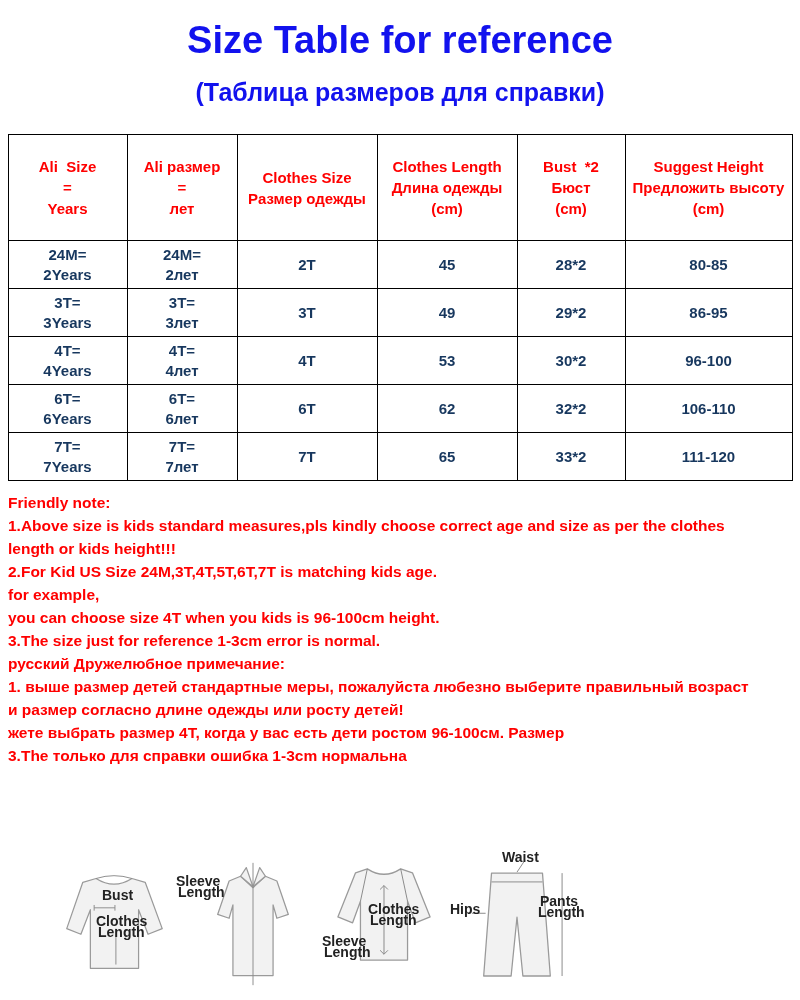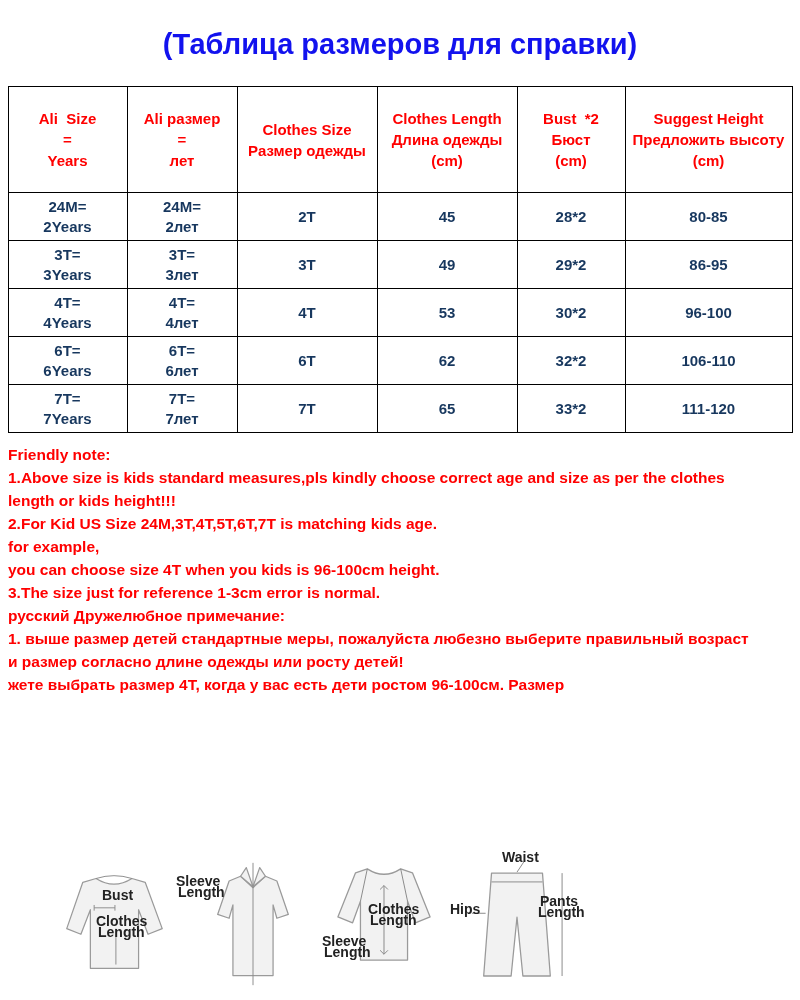--- a/index.html
+++ b/index.html
@@ -2,21 +2,21 @@
 <html><head>
 <meta charset="utf-8">
 <style>
   * { box-sizing: border-box; margin: 0; padding: 0; }
   html, body { background: #ffffff; }
   body { font-family: "Liberation Sans", sans-serif; }
   .page { position: relative; width: 800px; height: 1000px; background: #ffffff; overflow: hidden; }
 
   .title-block { text-align: center; padding-top: 16px; }
   .title-en { color: #1212ee; font-weight: bold; font-size: 38px; line-height: 48px; }
-  .title-ru { color: #1212ee; font-weight: bold; font-size: 29px; line-height: 56px; }
+  .title-ru { color: #1212ee; font-weight: bold; font-size: 25px; line-height: 56px; }
 
   table.size-table { border-collapse: collapse; table-layout: fixed; width: 784px; margin: 14px auto 0 auto; }
   .size-table th, .size-table td { border: 1px solid #000; text-align: center; vertical-align: middle; padding: 0 2px; }
   .size-table thead tr { height: 106px; padding-left: 9px; }
   .size-table tbody tr { height: 48px; }
   .size-table th { color: #ff0000; font-size: 15px; font-weight: bold; }
   .size-table th .hl { white-space: pre; line-height: 21px; }
   .size-table td { color: #17375e; font-size: 15px; font-weight: bold; line-height: 20px; }
 
   .notes { margin: 10px 0 0 8px; }
@@ -27,20 +27,21 @@
   .garment { fill: #f2f2f2; stroke: #9a9a9a; stroke-width: 1.3; stroke-linejoin: round; }
   .mline { stroke: #8a8a8a; stroke-width: 1; fill: none; }
   .dlabel { position: absolute; font-size: 14px; color: #222222; line-height: 10px; white-space: nowrap; font-weight: bold; }
 </style>
 </head>
 <body>
 
 <div class="page">
 
   <div class="title-block">
+    <div class="title-en">Size Table for reference</div>
     <div class="title-ru">(Таблица размеров для справки)</div>
   </div>
 
   <table class="size-table">
     <colgroup>
       <col style="width:119px">
         <col style="width:110px">
         <col style="width:140px">
       <col style="width:140px">
         <col style="width:108px">
@@ -158,20 +159,21 @@
     <div class="note-line">1.Above size is kids standard measures,pls kindly choose correct age and size as per the clothes</div>
     <div class="note-line">length or kids height!!!</div>
     <div class="note-line">2.For Kid US Size 24M,3T,4T,5T,6T,7T is matching kids age.</div>
     <div class="note-line">for example,</div>
     <div class="note-line">you can choose size 4T when you kids is 96-100cm height.</div>
     <div class="note-line">3.The size just for reference 1-3cm error is normal.</div>
     <div class="note-line">русский Дружелюбное примечание:</div>
     <div class="note-line">1. выше размер детей стандартные меры, пожалуйста любезно выберите правильный возраст</div>
     <div class="note-line">и размер согласно длине одежды или росту детей!</div>
     <div class="note-line">жете выбрать размер 4T, когда у вас есть дети ростом 96-100см. Размер</div>
+    <div class="note-line">3.The только для справки ошибка 1-3cm нормальна</div>
   </div>
 
   <div class="diagrams">
 
     <svg style="left:62px; top:24px;" width="104" height="104" viewBox="0 0 110 110">
       <path class="garment" d="M36,9 Q55,21 74,9 L88,13 L106,62 L91,68 L81,42 L81,104 L30,104 L30,42 L20,68 L5,62 L22,13 Z"></path>
       <g class="mline">
         <path d="M36,9 Q55,3 74,9"></path>
         <path d="M34,40 L56,40 M34,37 L34,43 M56,37 L56,43"></path>
         <path d="M57,62 L57,100"></path>

